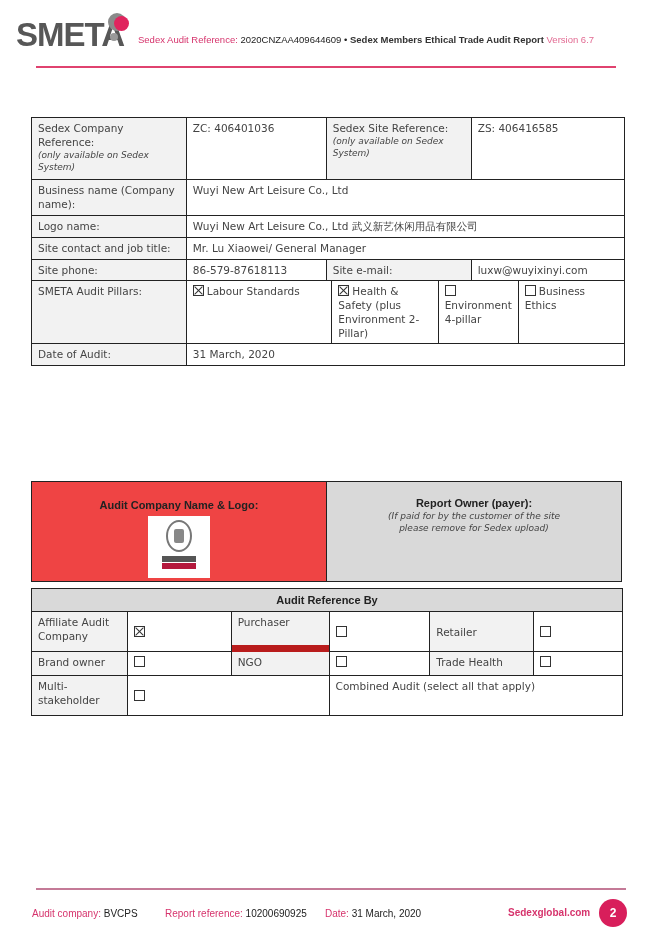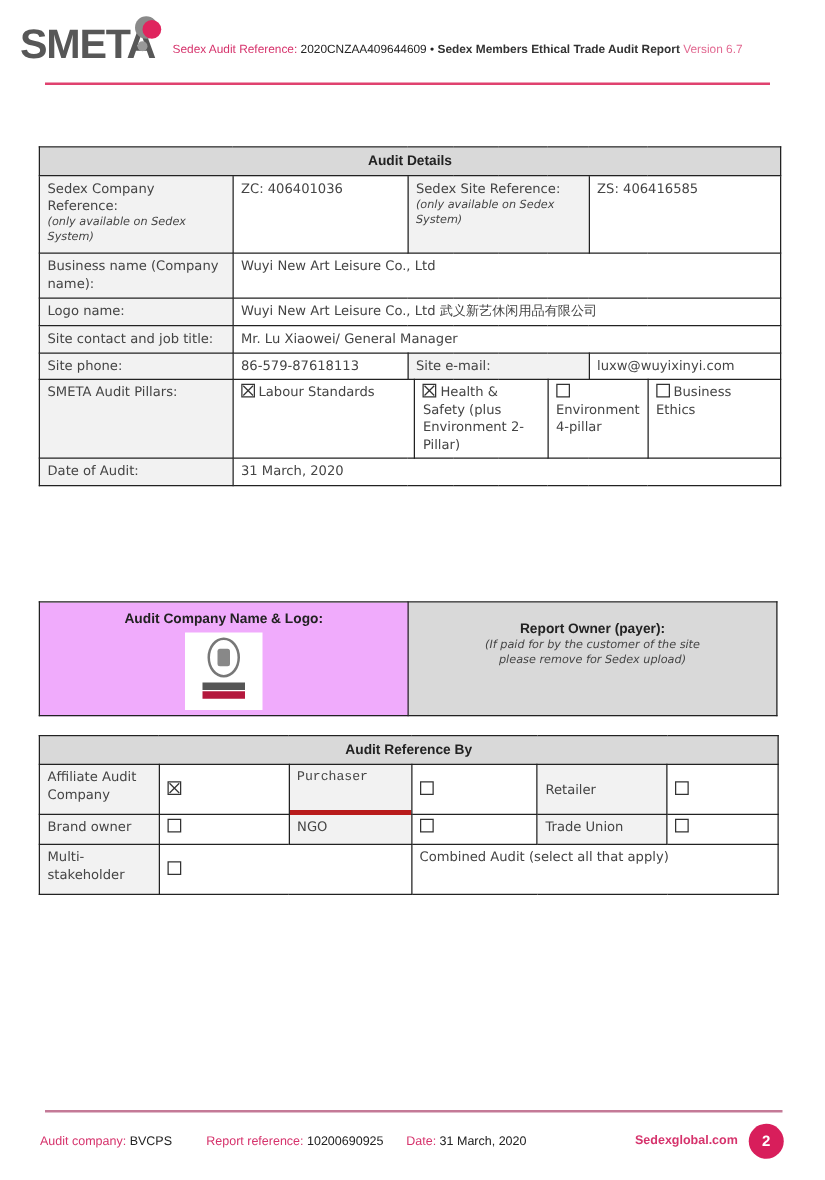--- a/index.html
+++ b/index.html
@@ -65,23 +65,20 @@
       <col style="width:144px">
       <col style="width:6px">
       <col style="width:32px">
       <col style="width:36px">
       <col style="width:40px">
       <col style="width:28px">
       <col style="width:40px">
       <col style="width:108px">
   </colgroup>
   <tbody>
-      <tr>
-    <th class="hd" colspan="9">Audit Details</th>
-  </tr>
   <tr style="height:62px;">
     <td class="gray">
       <span>Sedex Company Reference:</span>
       <span class="sub">(only available on Sedex System)</span>
     </td>
     <td>ZC: 406401036</td>
     <td class="gray" colspan="5">
       <span>Sedex Site Reference:</span>
       <span class="sub">(only available on Sedex System)</span>
     </td>
@@ -115,21 +112,21 @@
   <tr style="height:22px;">
     <td class="gray">Date of Audit:</td>
     <td colspan="8">31 March, 2020</td>
   </tr>
 </tbody>
   </table>
 
 <table style="left:31px;top:481px;width:591px;height:92px;">
   <tbody>
       <tr>
-    <td class="gray" style="background:#f0abfc;width:295px;text-align:center;padding-top:6px;">
+    <td class="gray" style="background:#ef4444;width:295px;text-align:center;padding-top:16px;">
       <div style="font-family:'Liberation Sans',sans-serif;font-weight:bold;font-size:11px;color:#222;">Audit Company Name &amp; Logo:</div>
       <div class="bv-logo">
         <div class="bv-seal"></div>
         <div class="bv-bar1"></div>
         <div class="bv-bar2"></div>
       </div>
     </td>
     <td style="background:#d9d9d9;text-align:center;padding-top:14px;">
       <div style="font-family:'Liberation Sans',sans-serif;font-weight:bold;font-size:11px;color:#222;">Report Owner (payer):</div>
       <div style="font-style:italic;font-size:9px;line-height:12px;padding:0 40px;">(If paid for by the customer of the site please remove for Sedex upload)</div>
@@ -148,32 +145,32 @@
       <col style="width:89px">
   </colgroup>
   <tbody>
       <tr>
     <th class="hd" colspan="6">Audit Reference By</th>
   </tr>
   <tr style="height:40px;">
     <td class="gray">Affiliate Audit Company</td>
     <td style="vertical-align:middle;"><span class="cb x"></span></td>
     <td class="gray" rowspan="2" style="padding:0;">
-      <div style="height:40px;padding:3px 6px;border-bottom:4px solid #b91c1c;font-family:Liberation Mono, monospace;">Purchaser</div>
+      <div style="height:40px;padding:3px 6px;border-bottom:7px solid #b91c1c;">Purchaser</div>
       <div style="padding:3px 6px;">NGO</div>
     </td>
     <td style="vertical-align:middle;"><span class="cb"></span></td>
     <td class="gray" style="vertical-align:middle;">Retailer</td>
     <td style="vertical-align:middle;"><span class="cb"></span></td>
   </tr>
   <tr style="height:24px;">
     <td class="gray">Brand owner</td>
     <td><span class="cb"></span></td>
     <td><span class="cb"></span></td>
-    <td class="gray">Trade Union</td>
+    <td class="gray">Trade Health</td>
     <td><span class="cb"></span></td>
   </tr>
   <tr style="height:40px;">
     <td class="gray">Multi-stakeholder</td>
     <td colspan="2" style="vertical-align:middle;"><span class="cb"></span></td>
     <td colspan="3">Combined Audit (select all that apply)</td>
   </tr>
 </tbody>
   </table>
 

